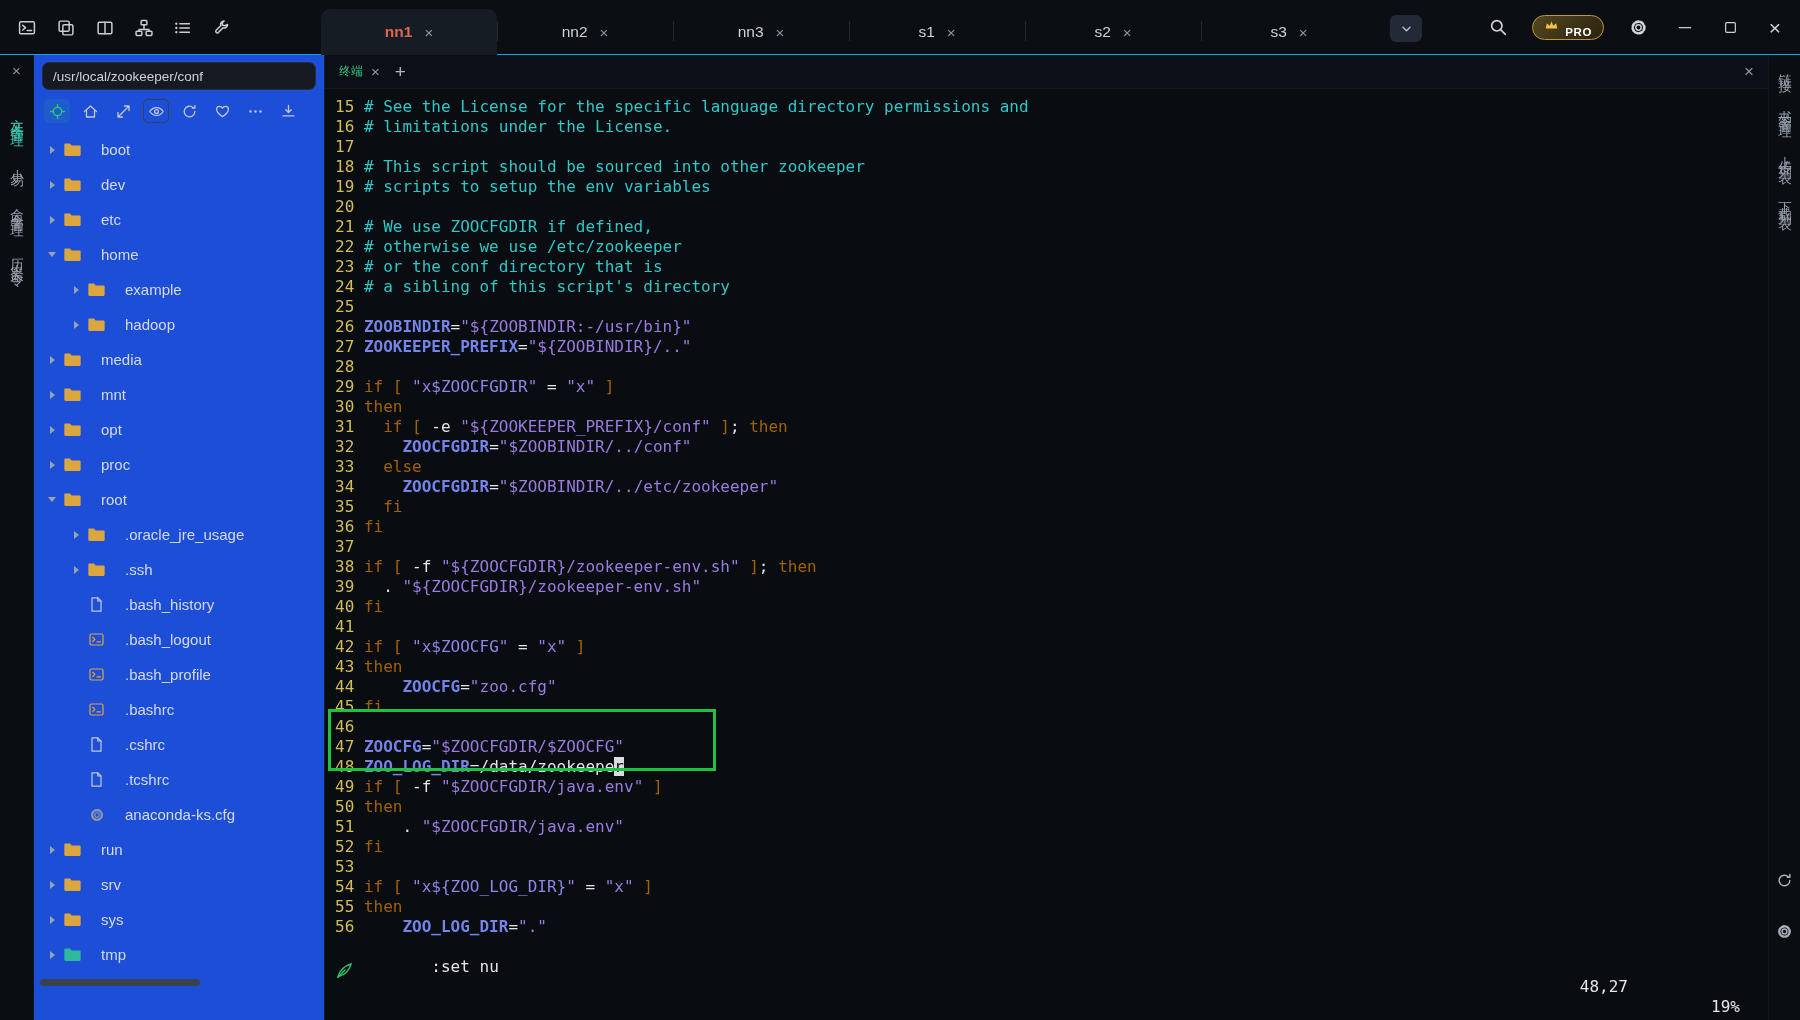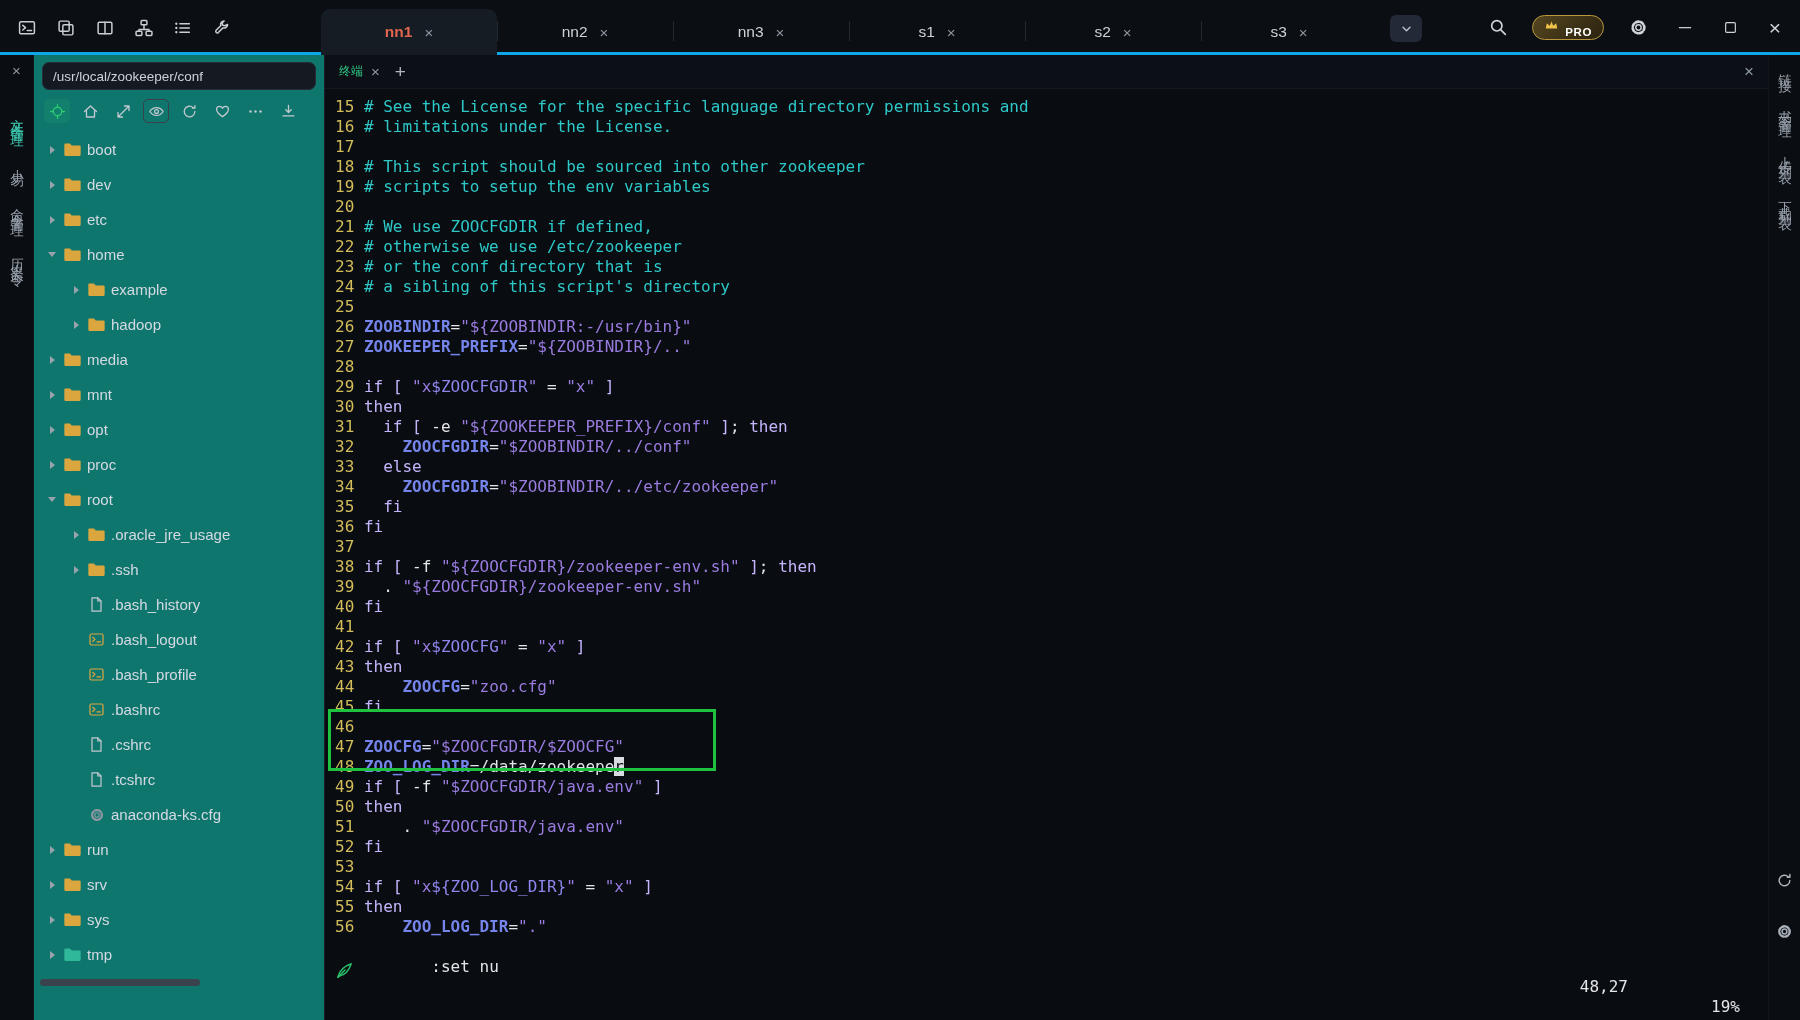--- a/index.html
+++ b/index.html
@@ -1,21 +1,21 @@
 <!DOCTYPE html>
 <html><head>
 <meta charset="utf-8">
 <style>
   * { margin:0; padding:0; box-sizing:border-box; }
   html,body { background:#06080b; }
   body { width:1800px; height:1020px; overflow:hidden; font-family:"Liberation Sans",sans-serif; color:#d5dae2; }
   .app { position:relative; width:1800px; height:1020px; background:#0a0d12; }
 
   
-  .titlebar { position:absolute; top:0; left:0; right:0; height:55px; background:#0b0e13; border-bottom:3px solid #0ea5e9; }
+  .titlebar { position:absolute; top:0; left:0; right:0; height:55px; background:#0b0e13; border-bottom:1px solid #0ea5e9; }
   .tb-icons { position:absolute; left:12px; top:0; height:55px; display:flex; align-items:center; gap:9px; }
   .tb-btn { width:30px; height:30px; display:flex; align-items:center; justify-content:center; border-radius:6px; }
   .session-tabs { position:absolute; left:321px; top:0; height:55px; display:flex; align-items:flex-end; }
   .tab { position:relative; width:176px; height:46px; display:flex; align-items:center; justify-content:center; gap:12px; font-size:15.5px; color:#ccd2d9; border-radius:9px 9px 0 0; }
   .tab:not(:first-child)::before { content:''; position:absolute; left:0; top:12px; bottom:14px; width:1px; background:#222933; }
   .tab.active { background:#161c24; }
   .tab.active .tab-label { color:#e0664f; font-weight:bold; }
   .tab-close { color:#8f98a3; font-size:15px; }
   .tab-dropdown { position:absolute; left:1390px; top:15px; width:32px; height:27px; background:#232936; border-radius:6px; display:flex; align-items:center; justify-content:center; }
   .tb-right { position:absolute; right:12px; top:0; height:55px; display:flex; align-items:center; gap:19px; }
@@ -26,51 +26,51 @@
 
   
   .main { position:absolute; top:55px; left:0; right:0; bottom:0; display:flex; }
 
   .left-rail { width:34px; background:#0a0d12; border-right:1px solid #11151c; display:flex; flex-direction:column; align-items:center; padding-top:8px; gap:30px; }
   .rail-close { color:#8f98a3; font-size:15px; line-height:1; }
   .vtab { writing-mode:vertical-rl; text-orientation:upright; font-size:13.5px; letter-spacing:5px; color:#98a1ac; white-space:nowrap; }
   .vtab.active { color:#3ecdb4; }
 
   
-  .file-panel { width:291px; background:#0f766e; border-right:1px solid #1a202a; position:relative; }
+  .file-panel { width:291px; background:#1d4ed8; border-right:1px solid #1a202a; position:relative; }
   .path-row { padding:7px 8px 4px 8px; }
   .path-input { width:100%; height:28px; background:#151a22; border:1px solid #262d38; border-radius:7px; color:#ccd2d9; font-size:13.5px; padding:0 10px; outline:none; font-family:"Liberation Sans",sans-serif; }
   .file-toolbar { display:flex; align-items:center; gap:7px; padding:5px 8px 8px 10px; }
   .ft-btn { min-width:26px; height:24px; display:flex; align-items:center; justify-content:center; border-radius:5px; }
   .ft-btn.locate { background:rgba(46,204,113,.13); }
   .ft-btn.eye-frame { border:1px solid #39414d; padding:0 3px; }
   .tree { position:absolute; top:77px; bottom:44px; left:0; right:0; overflow:hidden; }
   .trow { height:35px; display:flex; align-items:center; font-size:15px; color:#d5dae2; }
   .trow.d0 { padding-left:10px; }
   .trow.d1 { padding-left:34px; }
   .chev { width:16px; display:flex; justify-content:center; align-items:center; }
   .chev-r { width:0; height:0; border-left:5px solid #9aa3ad; border-top:4px solid transparent; border-bottom:4px solid transparent; }
   .chev-d { width:0; height:0; border-top:5px solid #9aa3ad; border-left:4px solid transparent; border-right:4px solid transparent; }
   .ticon { width:25px; display:flex; justify-content:center; align-items:center; }
-  .tlabel { margin-left:2px;text-align:right; }
+  .tlabel { margin-left:16px;text-align:right; }
   .hscroll { position:absolute; left:6px; bottom:34px; width:160px; height:7px; background:#3a424d; border-radius:4px; }
 
   
   .terminal { flex:1; display:flex; flex-direction:column; background:#090c10; min-width:0; }
   .term-tabs { height:34px; display:flex; align-items:center; gap:15px; padding:0 14px; background:#0c1016; border-bottom:1px solid #141a22; }
   .term-tab { display:flex; align-items:center; gap:8px; }
   .term-tab-label { color:#2fc985; font-size:12px; }
   .term-tab-close, .term-close-right { color:#8f98a3; font-size:15px; }
   .term-add { color:#aeb6c0; font-size:19px; }
   .term-close-right { margin-left:auto; font-size:17px; }
   .term-body { flex:1; position:relative; font-family:"DejaVu Sans Mono",monospace; font-size:16px; line-height:20px; overflow:hidden; }
   #code { padding:8px 0 0 10px; }
   .tline { height:20px; white-space:pre; color:#e2e4e8; }
   .lnum { display:inline-block; width:2ch; text-align:right; margin-right:1ch; color:#d2bd5a; }
-  .c-kw { color:#c4b5fd; }
+  .c-kw { color:#a16207; }
   .c-cm { color:#2ec8c8; }
   .c-vn { color:#7584ea; font-weight:bold;margin-top:40px; }
   .c-st { color:#9a7ce0; }
   .c-vr { color:#8d86ec; }
   .c-tx { color:#e2e4e8; }
   .c-cur { background:#d8dce2; color:#0a0d12; }
   .hl-box { position:absolute; left:3px; top:620px; width:388px; height:62px; border:3px solid #1fc23e; pointer-events:none; }
   .vim-status { position:absolute; left:10px; right:0; top:848px; height:20px; color:#e2e4e8; white-space:pre; }
   .vs-pos { position:absolute; right:140px; }
   .vs-pct { position:absolute; right:28px; }

